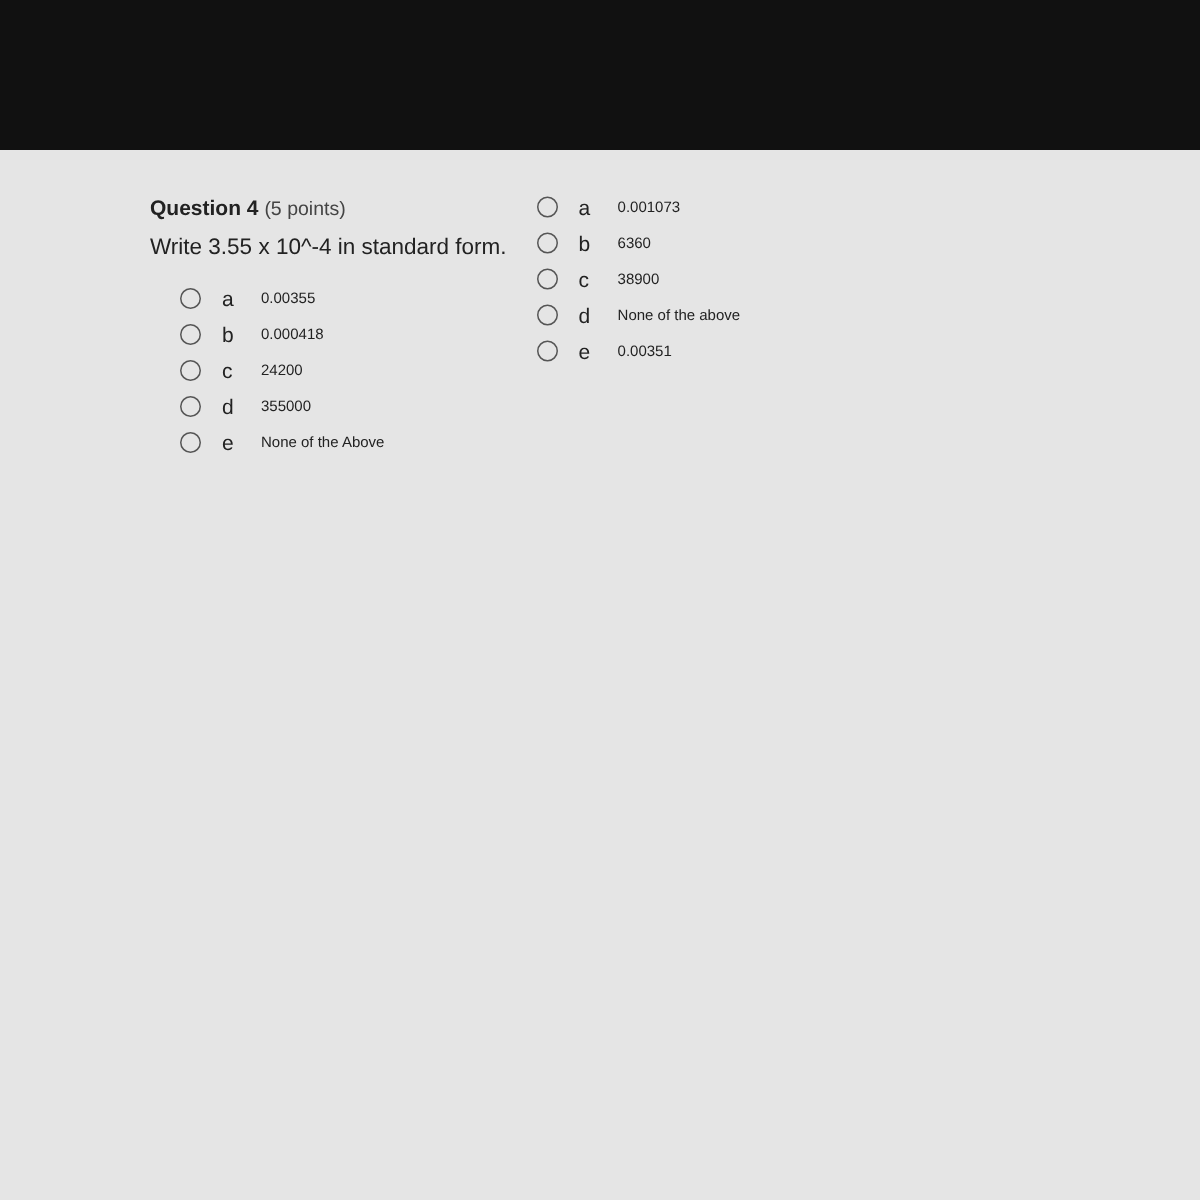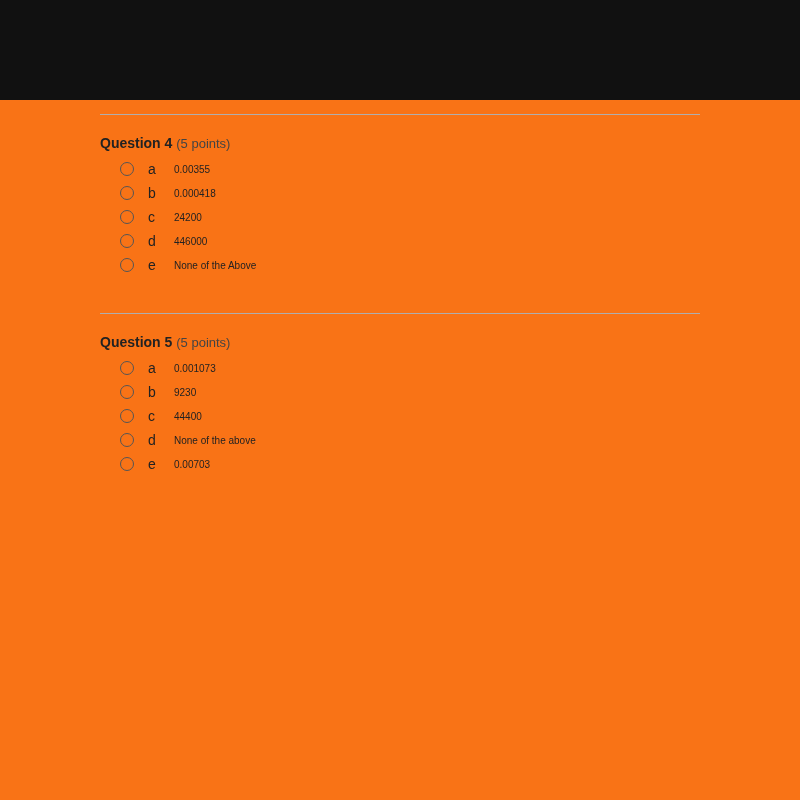--- a/index.html
+++ b/index.html
@@ -23,24 +23,24 @@
       flex-direction: column;
     }
 
     .top-black {
       height: 100px;
       background-color: #111;
     }
 
     .content-area {
       flex: 1;
-      background-color: #f97316;
-      padding: 14px 100px;
-      display: flex;
-      flex-direction: column;
+      background-color: #e5e5e5;
+      padding: 30px 100px;
+      display: flex;
+      flex-direction: row;
       gap: 0;
     }
 
     .divider {
       height: 1px;
       background-color: #b0aeae;
       margin-bottom: 20px;
     }
 
     .question-block {
@@ -115,20 +115,21 @@
   <div class="top-black"></div>
   <div class="content-area">
 
     <div class="divider"></div>
 
     <div class="question-block">
       <div class="question-header">
         <span>Question 4</span>
         <span class="points">(5 points)</span>
       </div>
+      <div class="question-text">Write 3.55 x 10^-4 in standard form.</div>
       <div class="options-list">
 
         <div class="option-item">
           <div class="radio-circle"></div>
           <span class="option-letter">a</span>
           <span class="option-value">0.00355</span>
         </div>
 
         <div class="option-item">
           <div class="radio-circle"></div>
@@ -138,68 +139,64 @@
 
         <div class="option-item">
           <div class="radio-circle"></div>
           <span class="option-letter">c</span>
           <span class="option-value">24200</span>
         </div>
 
         <div class="option-item">
           <div class="radio-circle"></div>
           <span class="option-letter">d</span>
-          <span class="option-value">446000</span>
+          <span class="option-value">355000</span>
         </div>
 
         <div class="option-item">
           <div class="radio-circle"></div>
           <span class="option-letter">e</span>
           <span class="option-value">None of the Above</span>
         </div>
 
       </div>
     </div>
 
     <div class="divider2"></div>
 
     <div class="question-block">
-      <div class="question-header">
-        <span>Question 5</span>
-        <span class="points">(5 points)</span>
-      </div>
       <div class="options-list">
 
         <div class="option-item">
           <div class="radio-circle"></div>
           <span class="option-letter">a</span>
           <span class="option-value">0.001073</span>
         </div>
 
         <div class="option-item">
           <div class="radio-circle"></div>
           <span class="option-letter">b</span>
-          <span class="option-value">9230</span>
+          <span class="option-value">6360</span>
         </div>
 
         <div class="option-item">
           <div class="radio-circle"></div>
           <span class="option-letter">c</span>
-          <span class="option-value">44400</span>
+          <span class="option-value">38900</span>
         </div>
 
         <div class="option-item">
           <div class="radio-circle"></div>
           <span class="option-letter">d</span>
           <span class="option-value">None of the above</span>
         </div>
 
         <div class="option-item">
           <div class="radio-circle"></div>
           <span class="option-letter">e</span>
-          <span class="option-value">0.00703</span>
+          <span class="option-value">0.00351</span>
         </div>
 
       </div>
     </div>
 
   </div>
 </div>
 
 </body></html>

